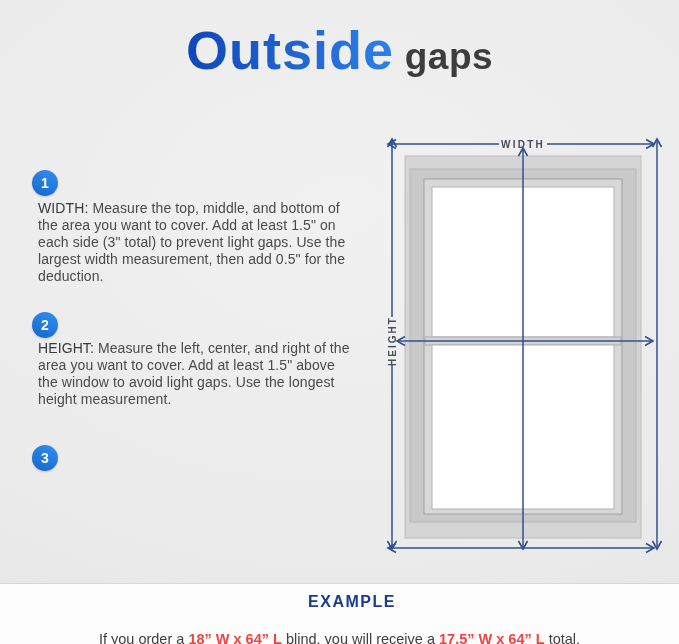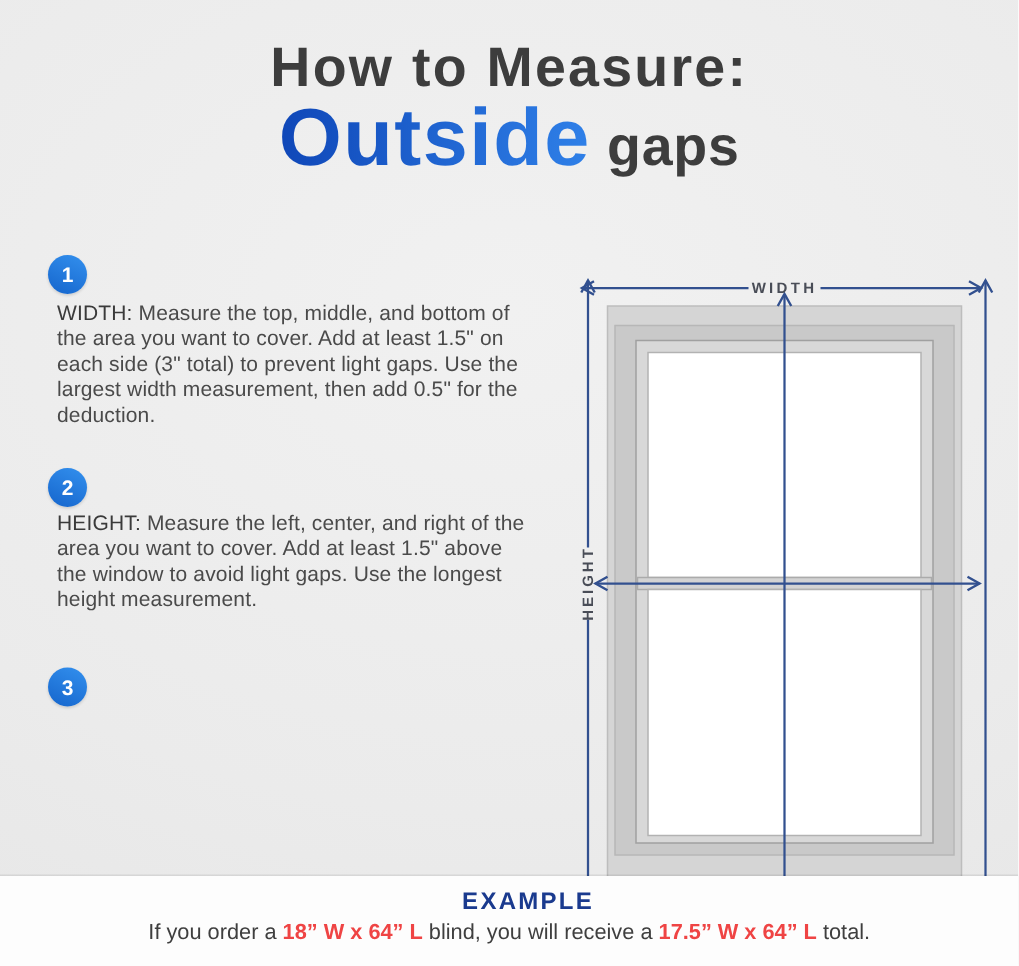--- a/index.html
+++ b/index.html
@@ -30,39 +30,38 @@
   }
   .step-text{
     position:absolute;left:38px;width:316px;margin:0;
     font-size:14px;line-height:17px;color:#4a4a4a;letter-spacing:0.1px;
   }
   .step-label{font-weight:400;color:#3a3a3a;}
   #badge-1{top:170px}#text-1{top:200px}
   #badge-2{top:312px}#text-2{top:340px}
   #badge-3{top:445px}#text-3{top:479px}
   
-  .diagram{position:absolute;left:383px;top:136px;width:280px;height:425px;margin-top:48px;}
+  .diagram{position:absolute;left:383px;top:136px;width:280px;height:425px;}
   
   .footer{
     position:absolute;left:0;top:584px;width:100%;height:60px;background:#fdfdfd;
     box-shadow:0 -1px 0 rgba(0,0,0,0.08);text-align:center;
   }
   .example-heading{
-    margin:9px 0 2px 0;font-size:16px;font-weight:800;letter-spacing:1.5px;color:#1a3a8e;padding-left:25px;
+    margin:9px 0 19px 0;font-size:16px;font-weight:800;letter-spacing:1.5px;color:#1a3a8e;padding-left:25px;
   }
   .example-line{margin:0;font-size:14.5px;color:#3f3f3f;line-height:19px;}
   .example-bold{font-weight:700;color:#ef4444;}
 </style>
 </head>
 <body>
 
 <div class="canvas">
 
   <div class="title">
-    <div class="title-line1">How to Measure:</div>
     <div class="title-line2"><span class="title-highlight">Outside</span><span class="title-suffix"> gaps</span></div>
   </div>
 
   <div class="badge" id="badge-1">1</div>
   <p class="step-text" id="text-1"><strong class="step-label">WIDTH:</strong> <span>Measure the top, middle, and bottom of the area you want to cover. Add at least 1.5" on each side (3" total) to prevent light gaps. Use the largest width measurement, then add 0.5" for the deduction.</span></p>
 
   <div class="badge" id="badge-2">2</div>
   <p class="step-text" id="text-2"><strong class="step-label">HEIGHT:</strong> <span>Measure the left, center, and right of the area you want to cover. Add at least 1.5" above the window to avoid light gaps. Use the longest height measurement.</span></p>
 
   <div class="badge" id="badge-3">3</div>

